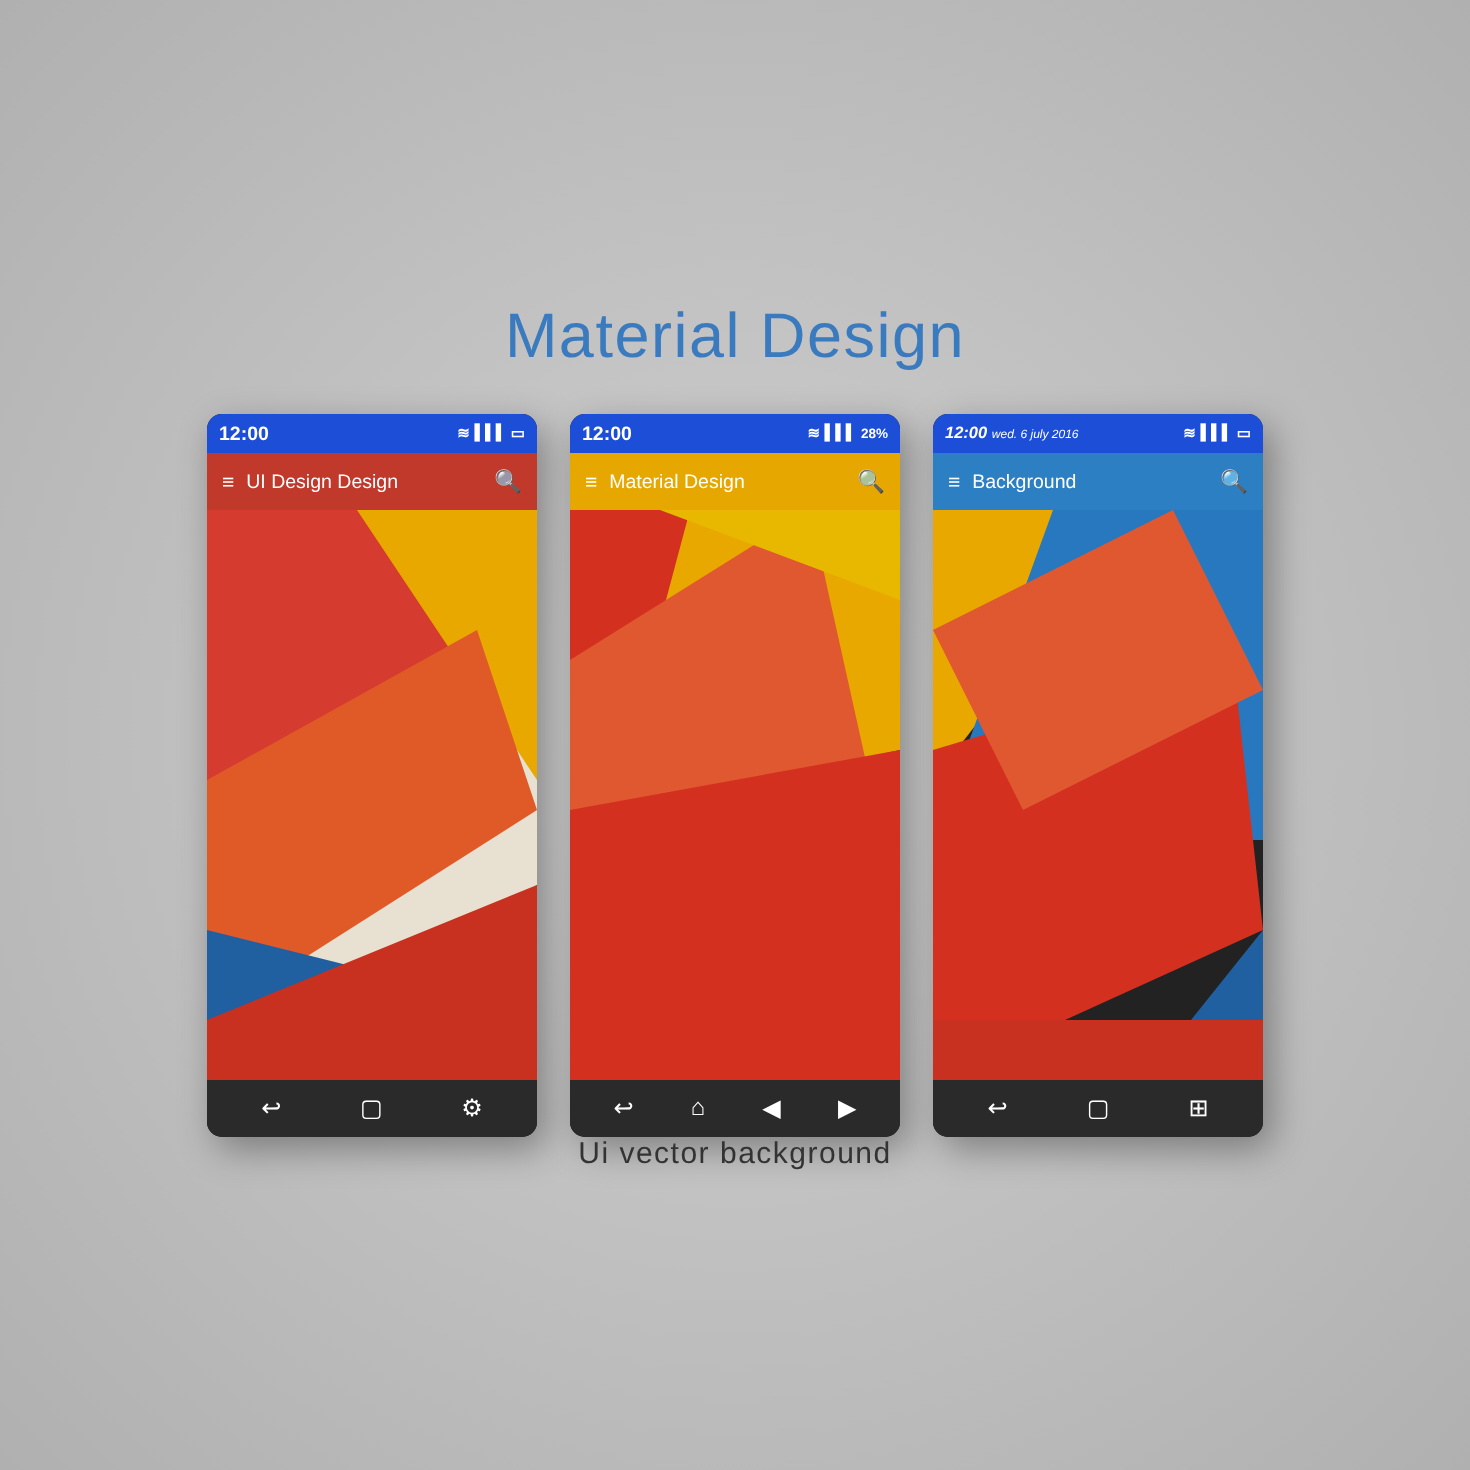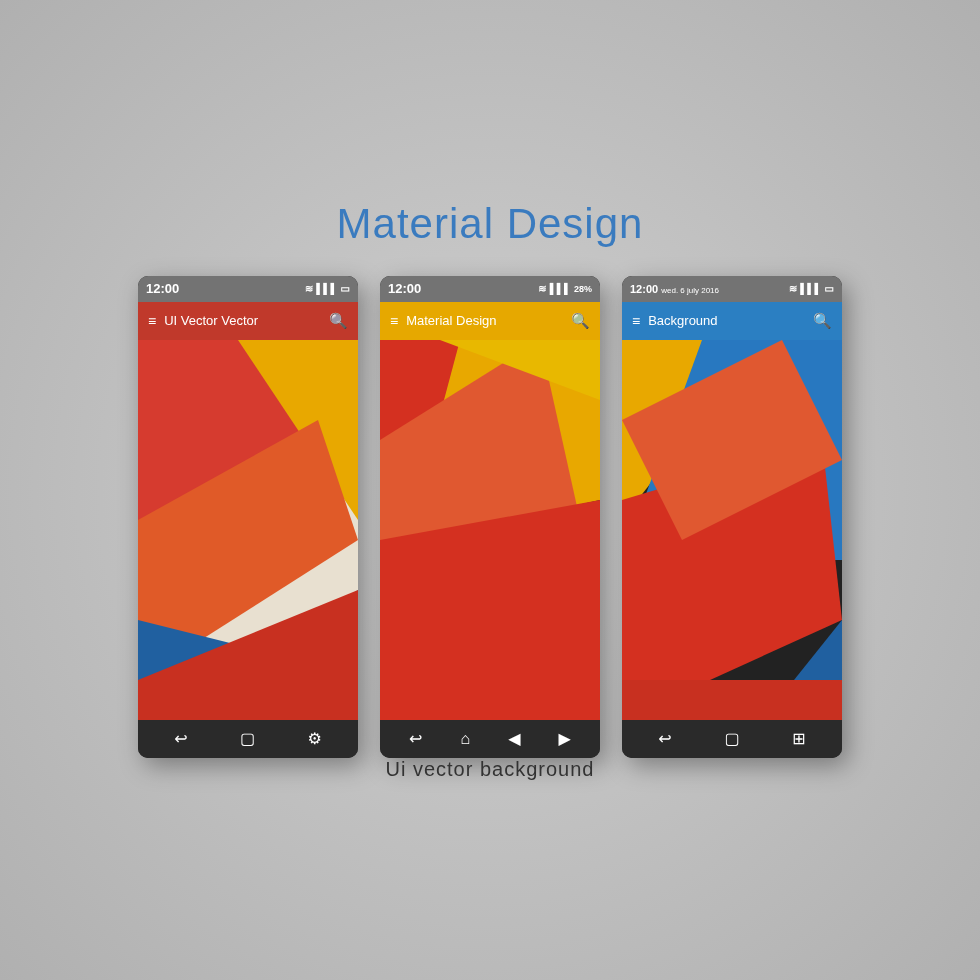--- a/index.html
+++ b/index.html
@@ -45,21 +45,21 @@
       border-radius: 10px;
       overflow: hidden;
       box-shadow: 6px 8px 24px rgba(0,0,0,0.35);
       display: flex;
       flex-direction: column;
       background: #222;
     }
 
     
     .status-bar {
-      background: #737373;
+      background: #1d4ed8;
       color: white;
       display: flex;
       align-items: center;
       justify-content: space-between;
       padding: 2px 8px;
       height: 26px;
       font-size: 11px;
       font-weight: bold;
     }
     .status-time { font-size: 13px; font-weight: bold; }
@@ -139,21 +139,21 @@
     <div class="status-bar">
       <span class="status-time">12:00</span>
       <div class="status-icons">
         <span>≋</span>
         <span>▌▌▌</span>
         <span>▭</span>
       </div>
     </div>
     <div class="app-bar app-bar-red">
       <span class="menu-icon">≡</span>
-      <span class="app-title">UI Vector Vector</span>
+      <span class="app-title">UI Design Design</span>
       <span class="search-icon">🔍</span>
     </div>
     <div class="phone-canvas canvas-1">
       <svg viewBox="0 0 220 380" xmlns="http://www.w3.org/2000/svg" preserveAspectRatio="none">
 
         <polygon points="0,0 220,0 220,120 0,220" fill="#d63b2f"></polygon>
 
         <polygon points="100,0 220,0 220,180" fill="#e8a800"></polygon>
 
         <polygon points="0,180 180,80 220,200 0,340" fill="#e05a28"></polygon>
@@ -203,21 +203,21 @@
     <div class="nav-bar">
       <span class="icon-back"></span>
       <span class="icon-home"></span>
       <span>◀</span>
       <span>▶</span>
     </div>
   </div>
 
   <div class="phone">
     <div class="status-bar">
-      <span class="status-time" style="font-size:11px;">12:00 <span style="font-size:8px;font-weight:normal;">wed. 6 july 2016</span></span>
+      <span class="status-time" style="font-size:11px;font-style:italic;">12:00 <span style="font-size:8px;font-weight:normal;">wed. 6 july 2016</span></span>
       <div class="status-icons">
         <span>≋</span>
         <span>▌▌▌</span>
         <span>▭</span>
       </div>
     </div>
     <div class="app-bar app-bar-blue">
       <span class="menu-icon">≡</span>
       <span class="app-title">Background</span>
       <span class="search-icon">🔍</span>

